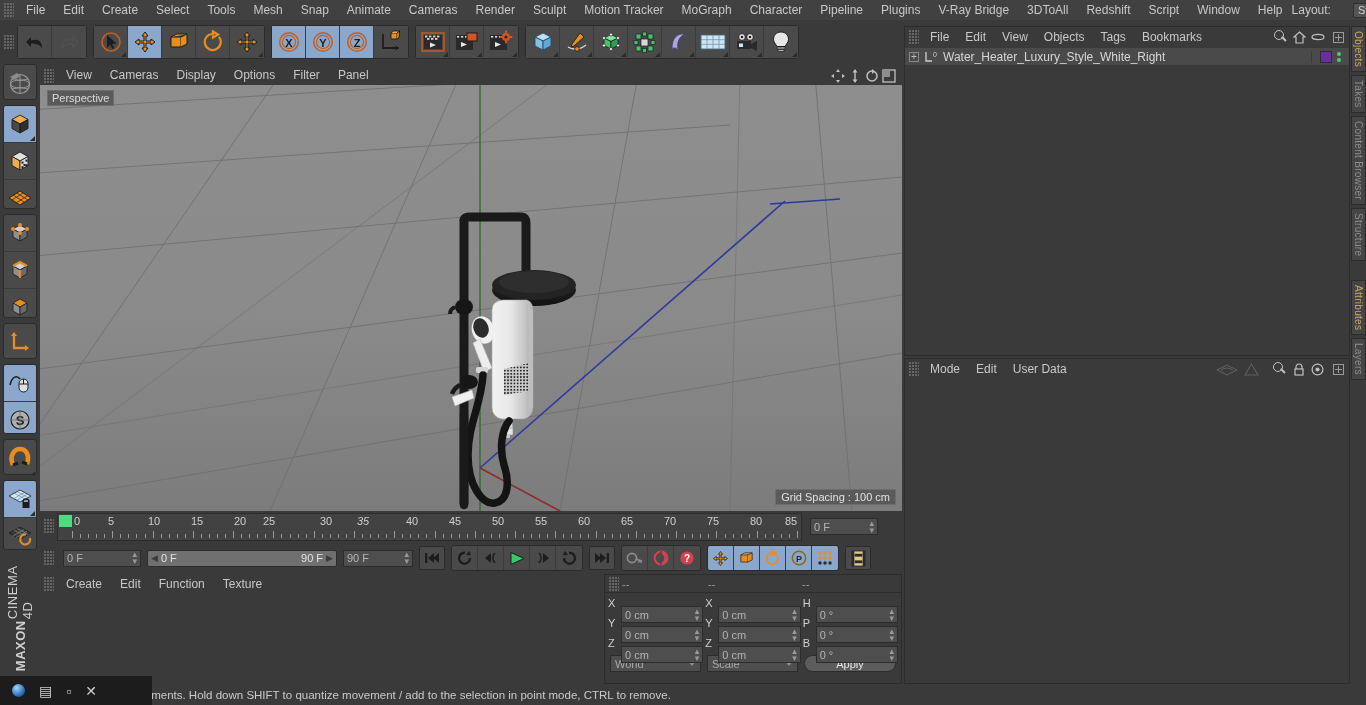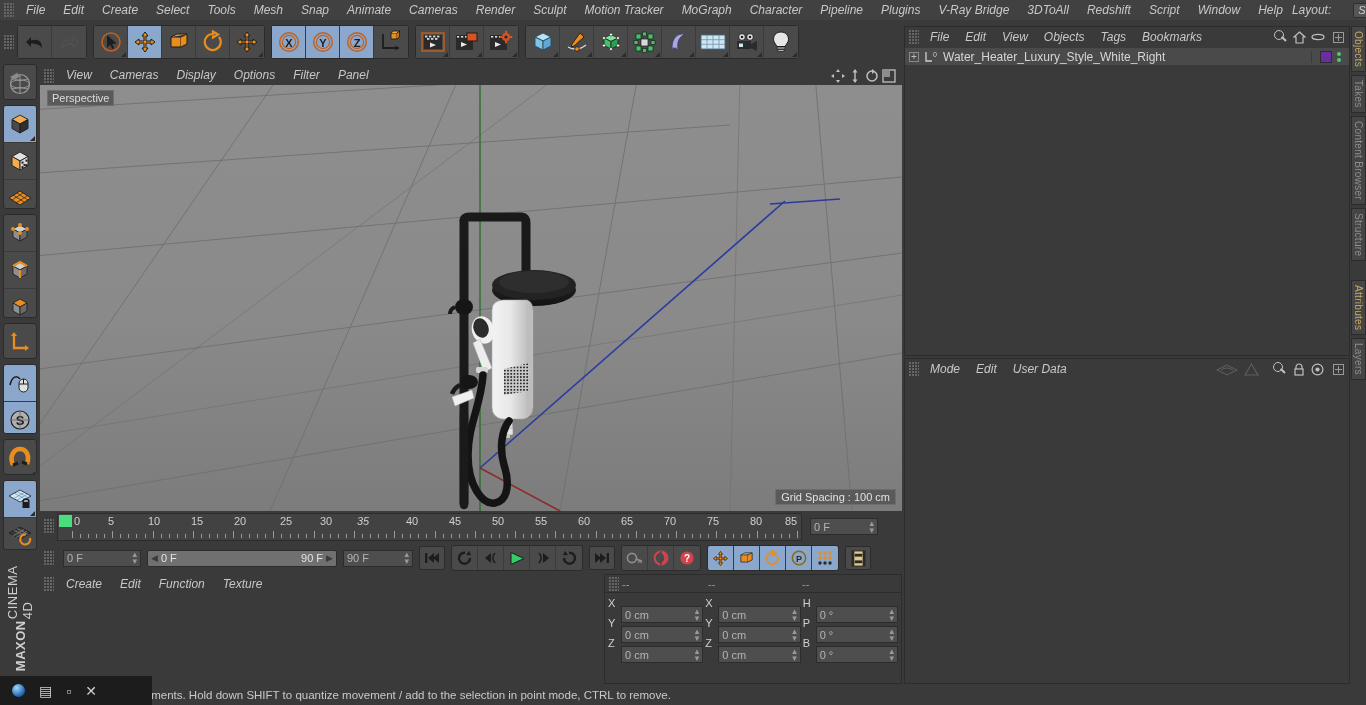--- a/index.html
+++ b/index.html
@@ -2,21 +2,21 @@
 <html><head>
 <meta charset="utf-8">
 <style>
   * { box-sizing: border-box; margin:0; padding:0; }
   html,body { width:1366px; height:705px; overflow:hidden; background:#3a3a3a;
               font-family:"Liberation Sans", sans-serif; }
   body { position:relative; }
 
   
   .menubar { display:flex; align-items:center; height:20px; background:#414141;
-             color:#c8c8c8; font-size:12px;font-style:italic; }
+             color:#c8c8c8; font-size:12px; }
   .menubar .mi { padding:0 9px; white-space:nowrap; line-height:20px; }
 
   .gripper { width:10px; height:14px; margin:0 3px 0 4px; flex:0 0 auto;
       background-image:
         radial-gradient(circle at 1px 1px, #6e6e6e 0.9px, transparent 1px);
       background-size:3px 3px; opacity:.85; }
 
   
   #topmenu { position:absolute; left:0; top:0; width:1366px; height:20px;
              background:#414141; display:flex; align-items:center; }
@@ -721,21 +721,21 @@
 
 <div id="tlPanel">
   <div class="gripper" style="margin-top:7px;"></div>
   <div id="ruler">
     <div id="greenMark"></div>
     <div class="rlab" style="left:16px;">0</div>
     <div class="rlab" style="left:50px;">5</div>
     <div class="rlab" style="left:90px;">10</div>
     <div class="rlab" style="left:133px;">15</div>
     <div class="rlab" style="left:176px;">20</div>
-    <div class="rlab" style="left:222px;">25</div>
+    <div class="rlab" style="left:205px;">25</div>
     <div class="rlab" style="left:262px;">30</div>
     <div class="rlab" style="left:299px;font-style:italic;">35</div>
     <div class="rlab" style="left:348px;">40</div>
     <div class="rlab" style="left:391px;">45</div>
     <div class="rlab" style="left:434px;">50</div>
     <div class="rlab" style="left:477px;">55</div>
     <div class="rlab" style="left:520px;">60</div>
     <div class="rlab" style="left:563px;">65</div>
     <div class="rlab" style="left:606px;">70</div>
     <div class="rlab" style="left:649px;">75</div>
@@ -1052,20 +1052,31 @@
       <span>0 cm</span>
       <span class="spin">▴<br>▾</span>
       </div>
     <span class="axlabel">B</span>
     <div class="numfield">
       <span>0 °</span>
       <span class="spin">▴<br>▾</span>
       </div>
   </div>
 
+  <div id="coordFoot">
+    <div class="dd">
+      <span>World</span>
+      <span class="caret"></span>
+    </div>
+    <div class="dd">
+      <span>Scale</span>
+      <span class="caret"></span>
+    </div>
+    <div id="applyBtn">Apply</div>
+  </div>
 </div>
 
 <div id="objPanel">
   <div id="objmenu" class="menubar" style="background:#3a3a3a;">
     <div class="gripper"></div>
     <div class="mi">File</div>
     <div class="mi">Edit</div>
     <div class="mi">View</div>
     <div class="mi">Objects</div>
     <div class="mi">Tags</div>

